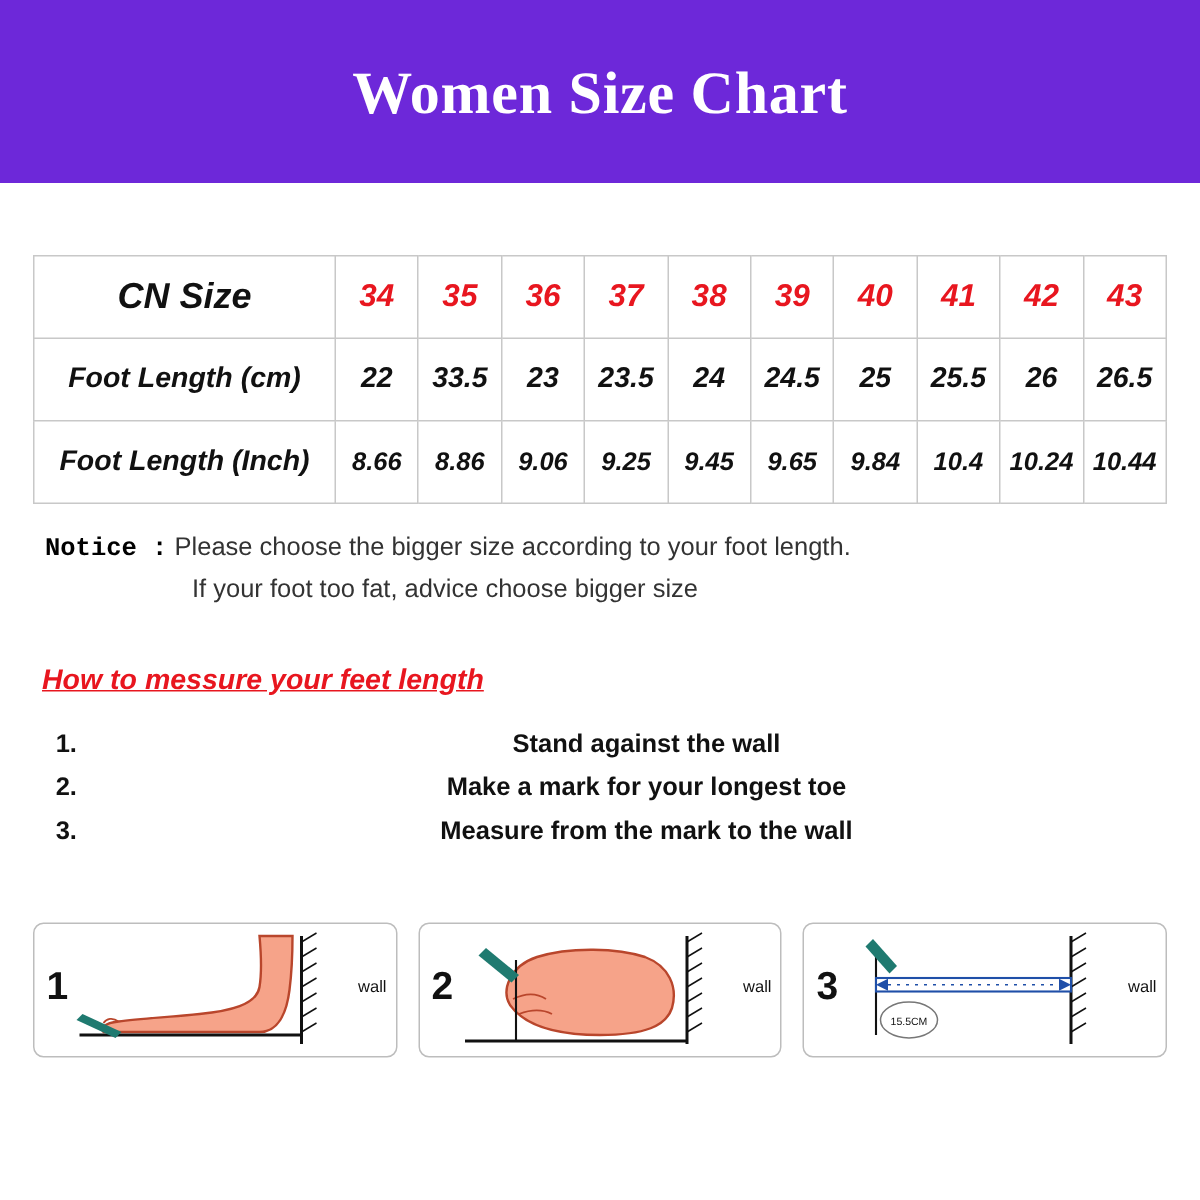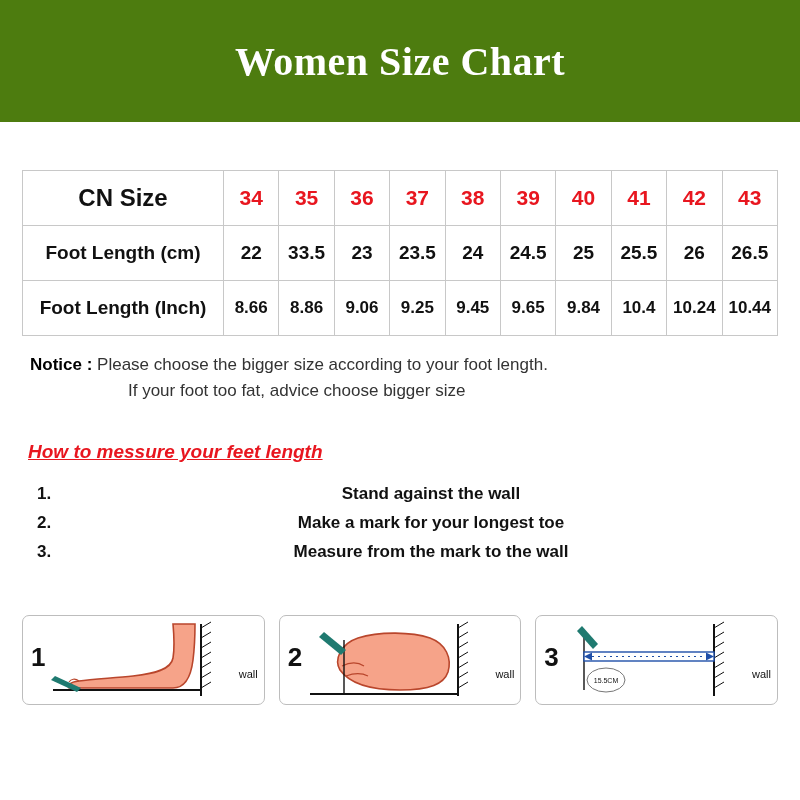--- a/index.html
+++ b/index.html
@@ -11,21 +11,21 @@
     width: 800px;
     height: 800px;
     font-family: "Liberation Sans", sans-serif;
     color: #111;
     position: relative;
     overflow: hidden;
   }
 
   
   .header-band {
-    background: #4d7c0f;
+    background: #6d28d9;
     height: 122px;
     display: flex;
     align-items: center;
     justify-content: center;
   }
   .header-title {
     color: #ffffff;
     font-family: "Liberation Serif", serif;
     font-weight: bold;
     font-size: 40px;
@@ -43,20 +43,21 @@
   }
   table.size-table td, table.size-table th {
     border: 1px solid #c8c8c8;
     text-align: center;
     vertical-align: middle;
     height: 54px;
     font-size: 19px;
     font-weight: bold;
     color: #111;
     padding: 0 2px;
+    font-style: italic;
   }
   table.size-table .rowlabel {
     width: 196px;
     font-size: 19px;
     font-weight: bold;
     text-align: center;
   }
   table.size-table .rowlabel.first {
     font-size: 24px;
   }
@@ -76,20 +77,21 @@
   
   .notice {
     margin: 16px 0 0 30px;
     font-size: 17px;
     color: #333;
     line-height: 1.55;
   }
   .notice .lbl {
     font-weight: bold;
     color: #000;
+    font-family: Liberation Mono, monospace;
   }
   .notice .line2 {
     display: block;
     margin-left: 98px;
   }
 
   
   .howto-title {
     margin: 36px 0 0 28px;
     color: #e8161f;
@@ -134,21 +136,21 @@
     position: absolute;
     left: 8px;
     top: 26px;
     font-size: 26px;
     font-weight: bold;
     color: #111;
   }
   .panel .wall-label {
     position: absolute;
     right: 6px;
-    top: 52px;
+    top: 36px;
     font-size: 11px;
     color: #111;
   }
   .panel svg {
     position: absolute;
     left: 0;
     top: 0;
   }
 </style>
 </head>

